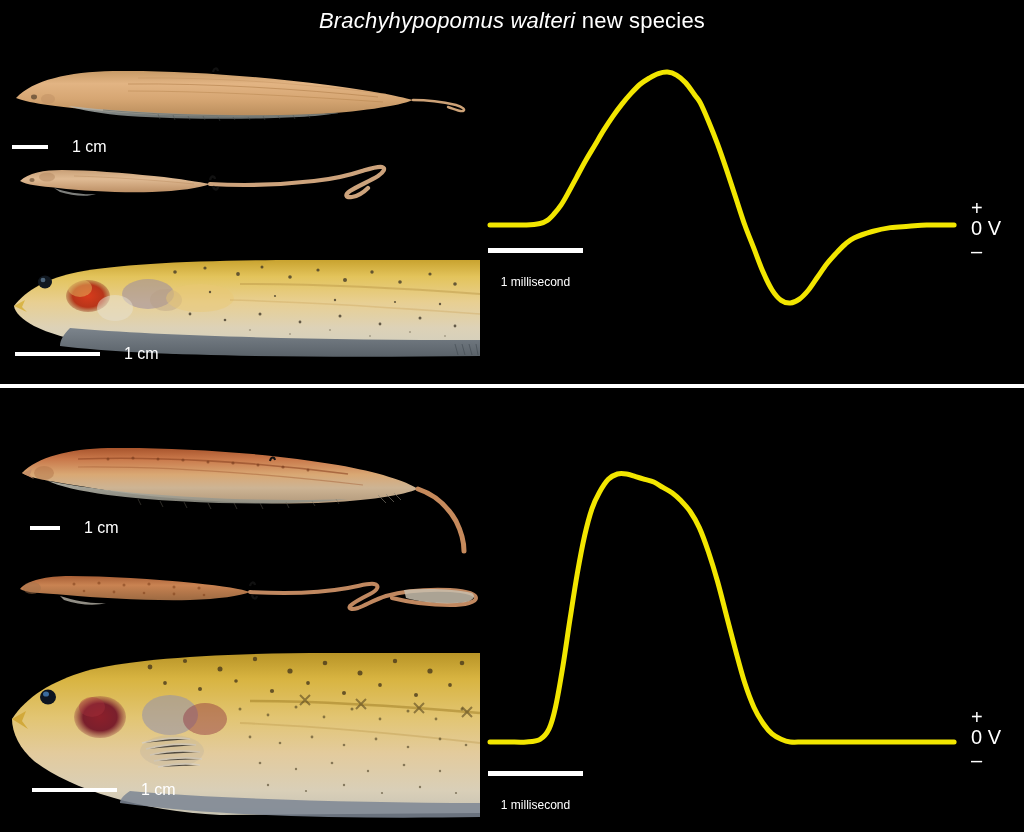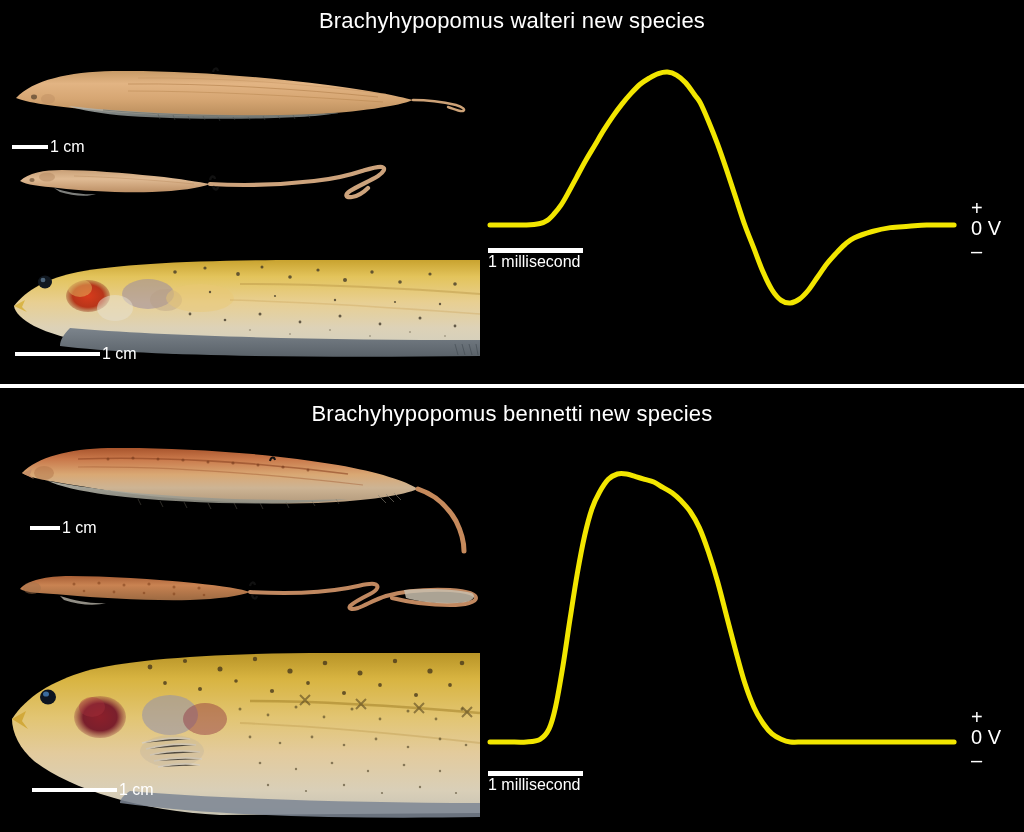--- a/index.html
+++ b/index.html
@@ -40,57 +40,59 @@
   .panel-title {
     position: absolute;
     width: 1024px;
     text-align: center;
     color: #ffffff;
     font-size: 22px;
     letter-spacing: 0.2px;
     white-space: nowrap;
   }
   .panel-title .genus-species {
+    font-style: italic;
     margin-top: 40px;
   }
 
   .specimen {
     position: absolute;
   }
 
   .scalebar-group {
     position: absolute;
     display: flex;
     align-items: center;
   }
   .scalebar-line {
     background: #ffffff;
     height: 4px;
   }
   .scalebar-label {
     color: #ffffff;
     font-size: 16px;
-    margin-left: 2px;
+    margin-left: 24px;
     white-space: nowrap;
     text-align: right;
   }
 
   .timebar-group {
     position: absolute;
   }
   .timebar-line {
     background: #ffffff;
     height: 5px;
     width: 95px;
   }
   .timebar-label {
     color: #ffffff;
-    font-size: 16px;
-    margin-top: 0;
+    font-size: 12px;
+    margin-top: 22px;
     white-space: nowrap;
+    text-align: center;
   }
 
   .volt-axis {
     position: absolute;
     color: #ffffff;
     font-size: 19px;
     line-height: 1.0;
     text-align: left;
   }
   .volt-plus, .volt-minus {
@@ -278,21 +280,20 @@
       <div class="volt-plus">+</div>
       <div class="volt-zero">0 V</div>
       <div class="volt-minus">–</div>
     </div>
   </div>
 
   <div class="panel-divider"></div>
 
   <div class="panel" id="panel-bennetti">
 
-    <div class="panel-title" style="top:12px;"><span class="genus-species">Brachyhypopomus bennetti</span><span> new species</span></div>
 
     <div class="specimen" style="left:8px; top:50px;">
       <svg width="480" height="115" viewBox="0 0 480 115">
         <defs>
           <linearGradient id="b1body" x1="0" y1="0" x2="0" y2="1">
             <stop offset="0%" stop-color="#a8542c"></stop>
             <stop offset="20%" stop-color="#c9784a"></stop>
             <stop offset="48%" stop-color="#d9a874"></stop>
             <stop offset="72%" stop-color="#cdb494"></stop>
             <stop offset="100%" stop-color="#b39a7c"></stop>

